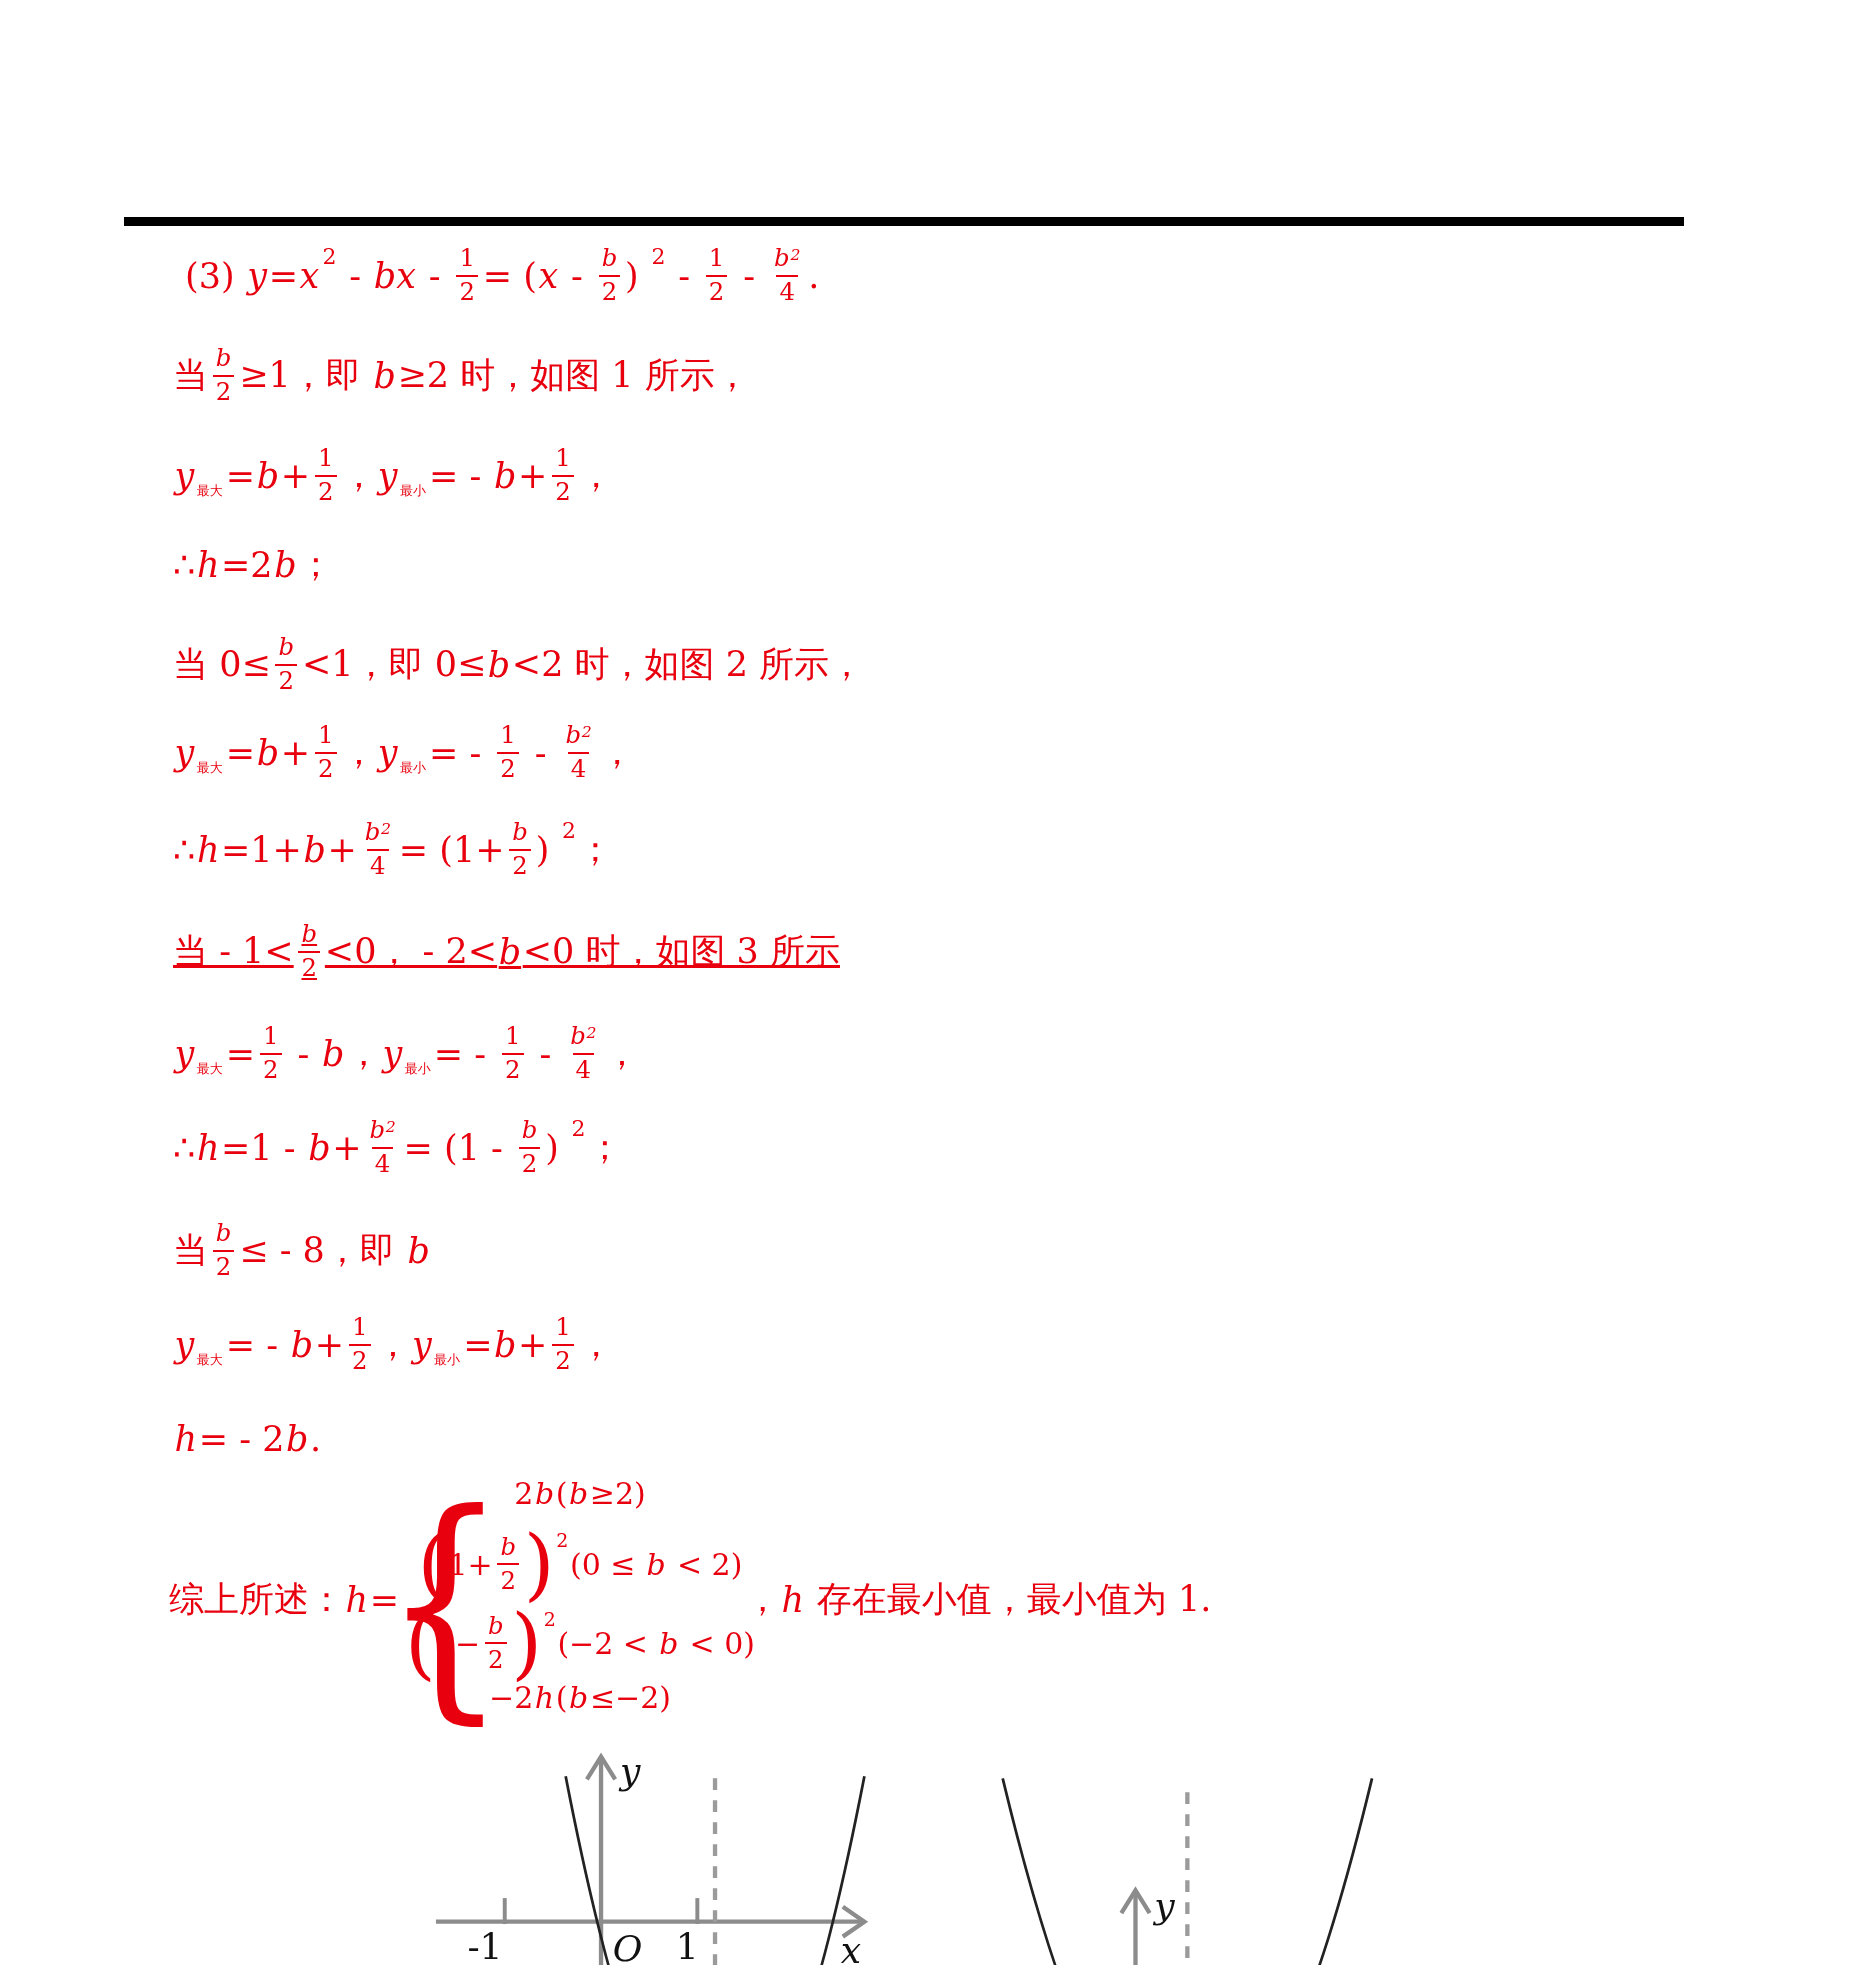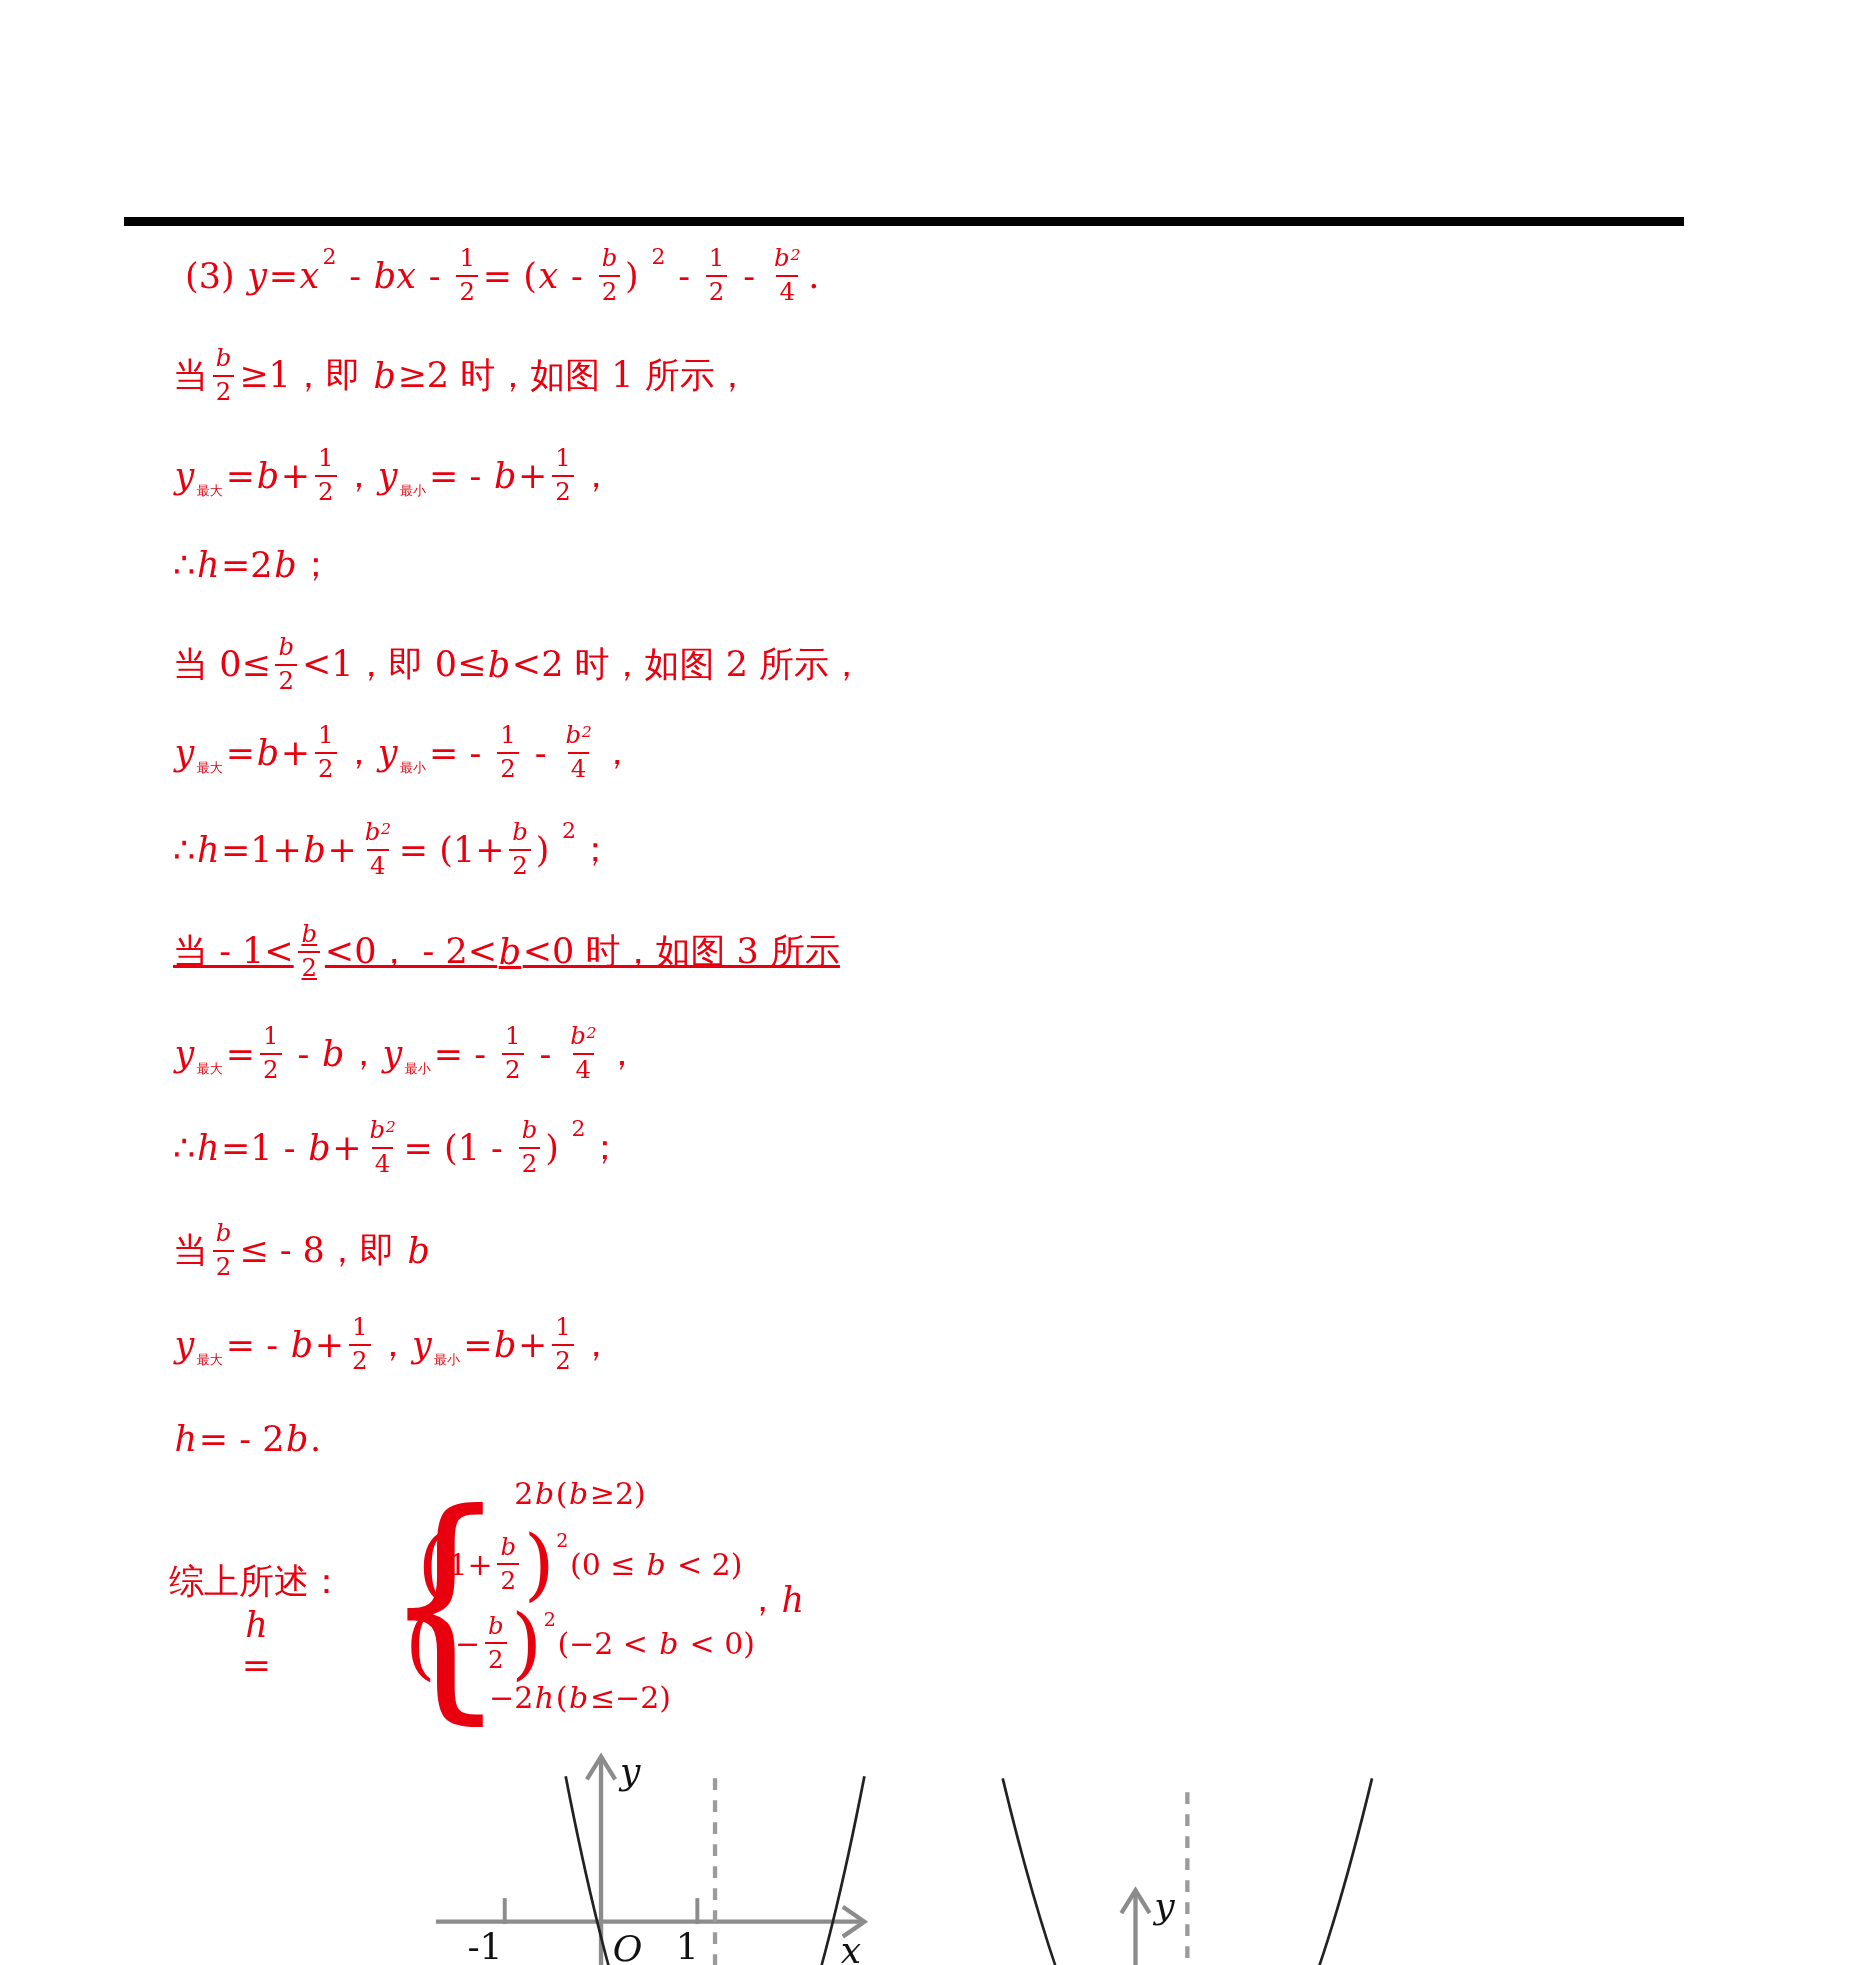--- a/index.html
+++ b/index.html
@@ -19,21 +19,21 @@
   .sup{font-size:22px;position:relative;top:-19px;padding:0 1.6px;}
   .csub{font-size:13px;position:relative;top:15px;padding:0 3.1px 0 0.8px;}
   .frac{display:inline-flex;flex-direction:column;align-items:center;margin:0 4.7px;line-height:1;}
   .frac .fn{font-size:24.4px;padding:0 3.1px 3.9px;}
   .frac .fd{font-size:24.4px;border-top:2px solid var(--red);padding:3.9px 3.1px 0;}
   .frac .fsup{font-size:15.7px;position:relative;top:-6.3px;padding-left:0.8px;}
   .bigp{font-size:79px;line-height:0;font-weight:400;}
   
   .sumpart{position:absolute;height:83px;display:flex;align-items:center;color:var(--red);
        font-size:35px;white-space:pre;}
-  #sum-prefix{left:169px;top:1558px;flex-direction:column;}
+  #sum-prefix{left:169px;top:1558px;}
   #sum-suffix{left:745px;top:1558px;}
   #brace{position:absolute;left:383px;top:1454px;height:307px;line-height:299px;
        font-size:244px;color:var(--red);transform:scaleX(.8);transform-origin:left center;}
   .pcase{position:absolute;left:417px;width:326px;display:flex;justify-content:center;
        align-items:center;color:var(--red);font-size:30px;white-space:pre;}
   .pc0{top:1468px;height:51px;} .pc1{top:1515px;height:98px;}
   .pc2{top:1594px;height:98px;} .pc3{top:1672px;height:51px;}
   .pcase .sup{font-size:19px;top:-23.6px;}
   
   .fig{position:absolute;}
@@ -64,21 +64,21 @@
 
 <div id="summary">
   <div id="sum-prefix" class="sumpart"><span class="rt">综上所述：</span><span class="iv">h</span><span class="rt">=</span></div>
   <div id="brace">{</div>
   <div id="cases">
       <div class="pcase pc0"><span class="rt">2</span><span class="iv">b</span><span class="rt">(</span><span class="iv">b</span><span class="rt">≥2)</span></div>
       <div class="pcase pc1"><span class="bigp">(</span><span class="rt">1+</span><span class="frac"><span class="fn iv">b</span><span class="fd">2</span></span><span class="bigp">)</span><span class="sup">2</span><span class="rt">(0 ≤ </span><span class="iv">b</span><span class="rt"> &lt; 2)</span></div>
       <div class="pcase pc2"><span class="bigp">(</span><span class="rt">1−</span><span class="frac"><span class="fn iv">b</span><span class="fd">2</span></span><span class="bigp">)</span><span class="sup">2</span><span class="rt">(−2 &lt; </span><span class="iv">b</span><span class="rt"> &lt; 0)</span></div>
       <div class="pcase pc3"><span class="rt">−2</span><span class="iv">h</span><span class="rt">(</span><span class="iv">b</span><span class="rt">≤−2)</span></div>
     </div>
-  <div id="sum-suffix" class="sumpart"><span class="rt">，</span><span class="iv">h</span></div>
+  <div id="sum-suffix" class="sumpart"><span class="rt">，</span><span class="iv">h</span><span class="rt"> 存在最小值，最小值为 1.</span></div>
 </div>
 
 <div id="figures">
     <svg width="472" height="511" viewBox="0 0 1200 1300" class="fig" style="left: 424px; top: 1733px;">
       <line stroke="var(--axis)" stroke-width="11" fill="none" x1="30" y1="480" x2="1112" y2="480"></line>
       <polyline stroke="var(--axis)" stroke-width="11" fill="none" points="1065,442 1120,480 1065,518"></polyline>
       <line stroke="var(--axis)" stroke-width="11" fill="none" x1="450" y1="68" x2="450" y2="1030"></line>
       <polyline stroke="var(--axis)" stroke-width="11" fill="none" points="414,118 450,60 486,118"></polyline>
       <line stroke="var(--axis)" stroke-width="10" fill="none" x1="205" y1="420" x2="205" y2="486"></line>
       <line stroke="var(--axis)" stroke-width="10" fill="none" x1="695" y1="420" x2="695" y2="486"></line>

